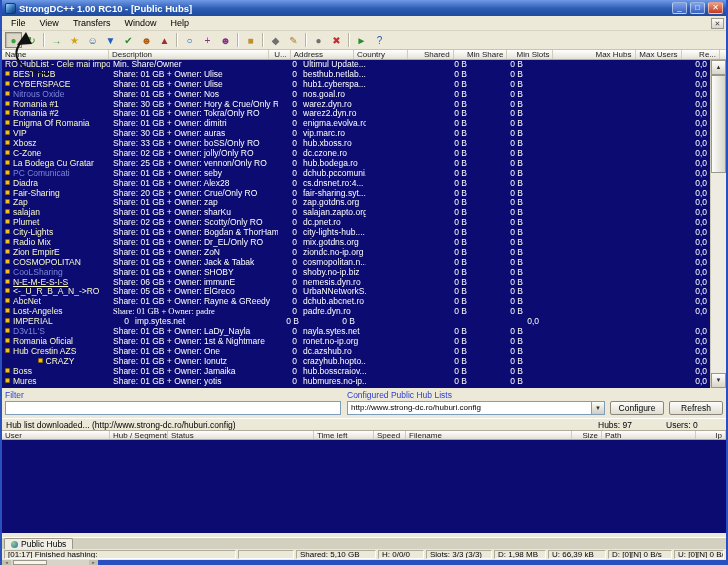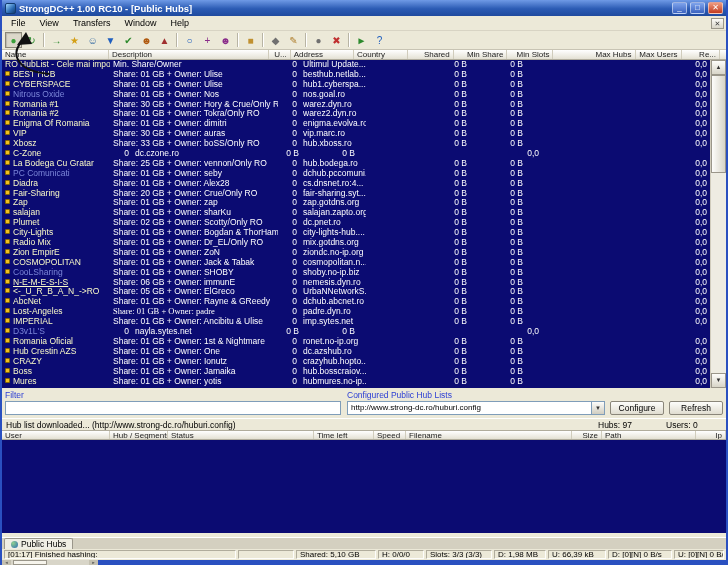--- a/index.html
+++ b/index.html
@@ -309,20 +309,21 @@
           <div class="tcell" style="width: 56px;"></div>
           <div class="tcell r" style="width: 48px;">0 B</div>
           <div class="tcell r" style="width: 56px;">0 B</div>
           <div class="tcell r" style="width: 48px;"></div>
           <div class="tcell r" style="width: 48px;"></div>
           <div class="tcell r" style="width: 48px;"></div>
           <div class="tcell r" style="width: 40px;">0,0</div>
         </div>
         <div class="trow">
           <div class="tcell" style="width: 108px;"><span class="bullet"></span><span style="color: rgb(251, 251, 200);">C-Zone</span></div>
+          <div class="tcell" style="width: 168px;">Share: 02 GB + Owner: jolly/Only RO</div>
           <div class="tcell r" style="width: 22px;">0</div>
           <div class="tcell" style="width: 66px;">dc.czone.ro</div>
           <div class="tcell" style="width: 56px;"></div>
           <div class="tcell r" style="width: 48px;">0 B</div>
           <div class="tcell r" style="width: 56px;">0 B</div>
           <div class="tcell r" style="width: 48px;"></div>
           <div class="tcell r" style="width: 48px;"></div>
           <div class="tcell r" style="width: 48px;"></div>
           <div class="tcell r" style="width: 40px;">0,0</div>
         </div>
@@ -529,33 +530,33 @@
           <div class="tcell" style="width: 56px;"></div>
           <div class="tcell r" style="width: 48px;">0 B</div>
           <div class="tcell r" style="width: 56px;">0 B</div>
           <div class="tcell r" style="width: 48px;"></div>
           <div class="tcell r" style="width: 48px;"></div>
           <div class="tcell r" style="width: 48px;"></div>
           <div class="tcell r" style="width: 40px;">0,0</div>
         </div>
         <div class="trow">
           <div class="tcell" style="width: 108px;"><span class="bullet"></span><span style="color: rgb(251, 251, 200); text-align: right;">IMPERIAL</span></div>
-          <div class="tcell" style="width: 168px;">Share: 01 GB + Owner: Ancibitu &amp; Ulise</div>
           <div class="tcell r" style="width: 22px;">0</div>
           <div class="tcell" style="width: 66px;">imp.sytes.net</div>
           <div class="tcell" style="width: 56px;"></div>
           <div class="tcell r" style="width: 48px;">0 B</div>
           <div class="tcell r" style="width: 56px;">0 B</div>
           <div class="tcell r" style="width: 48px;"></div>
           <div class="tcell r" style="width: 48px;"></div>
           <div class="tcell r" style="width: 48px;"></div>
           <div class="tcell r" style="width: 40px;">0,0</div>
         </div>
         <div class="trow">
           <div class="tcell" style="width: 108px;"><span class="bullet"></span><span style="color: rgb(123, 134, 216);">D3v1L'S</span></div>
+          <div class="tcell" style="width: 168px;">Share: 01 GB + Owner: LaDy_Nayla</div>
           <div class="tcell r" style="width: 22px;">0</div>
           <div class="tcell" style="width: 66px;">nayla.sytes.net</div>
           <div class="tcell" style="width: 56px;"></div>
           <div class="tcell r" style="width: 48px;">0 B</div>
           <div class="tcell r" style="width: 56px;">0 B</div>
           <div class="tcell r" style="width: 48px;"></div>
           <div class="tcell r" style="width: 48px;"></div>
           <div class="tcell r" style="width: 48px;"></div>
           <div class="tcell r" style="width: 40px;">0,0</div>
         </div>
@@ -579,21 +580,21 @@
           <div class="tcell" style="width: 66px;">dc.azshub.ro</div>
           <div class="tcell" style="width: 56px;"></div>
           <div class="tcell r" style="width: 48px;">0 B</div>
           <div class="tcell r" style="width: 56px;">0 B</div>
           <div class="tcell r" style="width: 48px;"></div>
           <div class="tcell r" style="width: 48px;"></div>
           <div class="tcell r" style="width: 48px;"></div>
           <div class="tcell r" style="width: 40px;">0,0</div>
         </div>
         <div class="trow">
-          <div class="tcell" style="width: 108px;"><span class="bullet"></span><span style="color: rgb(251, 251, 200);">CRAZY</span></div>
+          <div class="tcell" style="width: 108px; text-align: center;"><span class="bullet"></span><span style="color: rgb(251, 251, 200);">CRAZY</span></div>
           <div class="tcell" style="width: 168px;">Share: 01 GB + Owner: Ionutz</div>
           <div class="tcell r" style="width: 22px;">0</div>
           <div class="tcell" style="width: 66px;">crazyhub.hopto...</div>
           <div class="tcell" style="width: 56px;"></div>
           <div class="tcell r" style="width: 48px;">0 B</div>
           <div class="tcell r" style="width: 56px;">0 B</div>
           <div class="tcell r" style="width: 48px;"></div>
           <div class="tcell r" style="width: 48px;"></div>
           <div class="tcell r" style="width: 48px;"></div>
           <div class="tcell r" style="width: 40px;">0,0</div>

